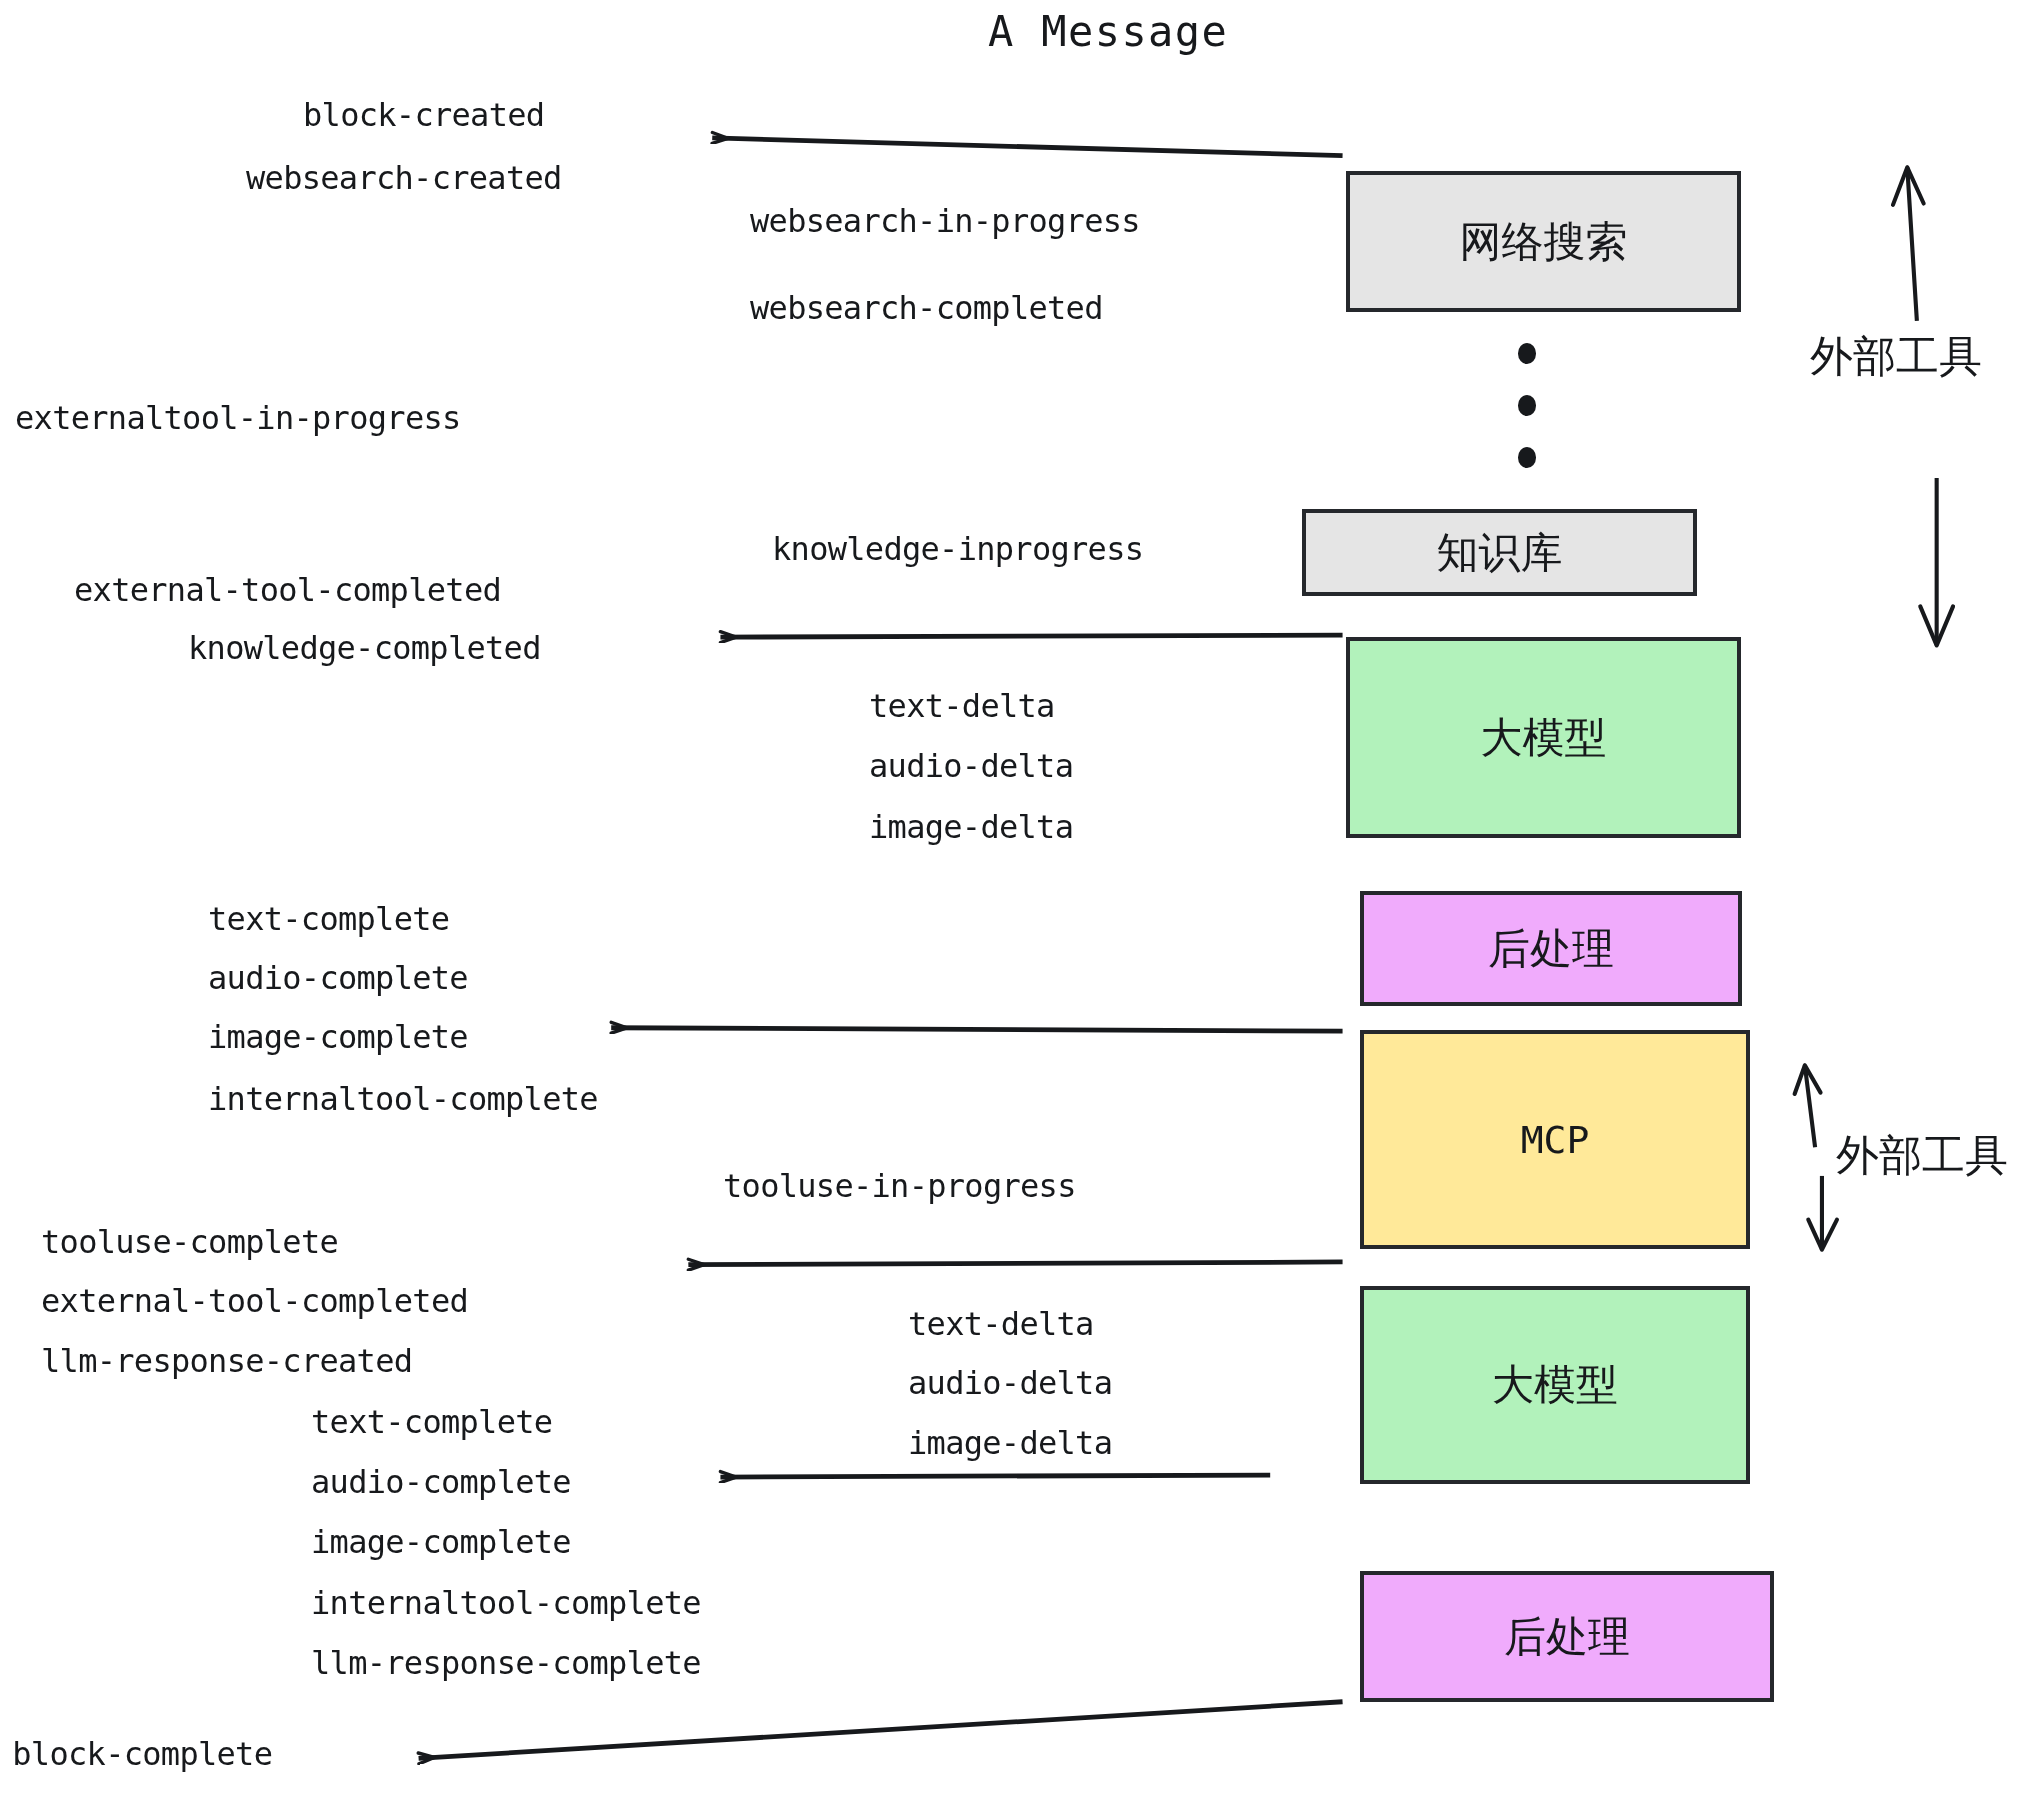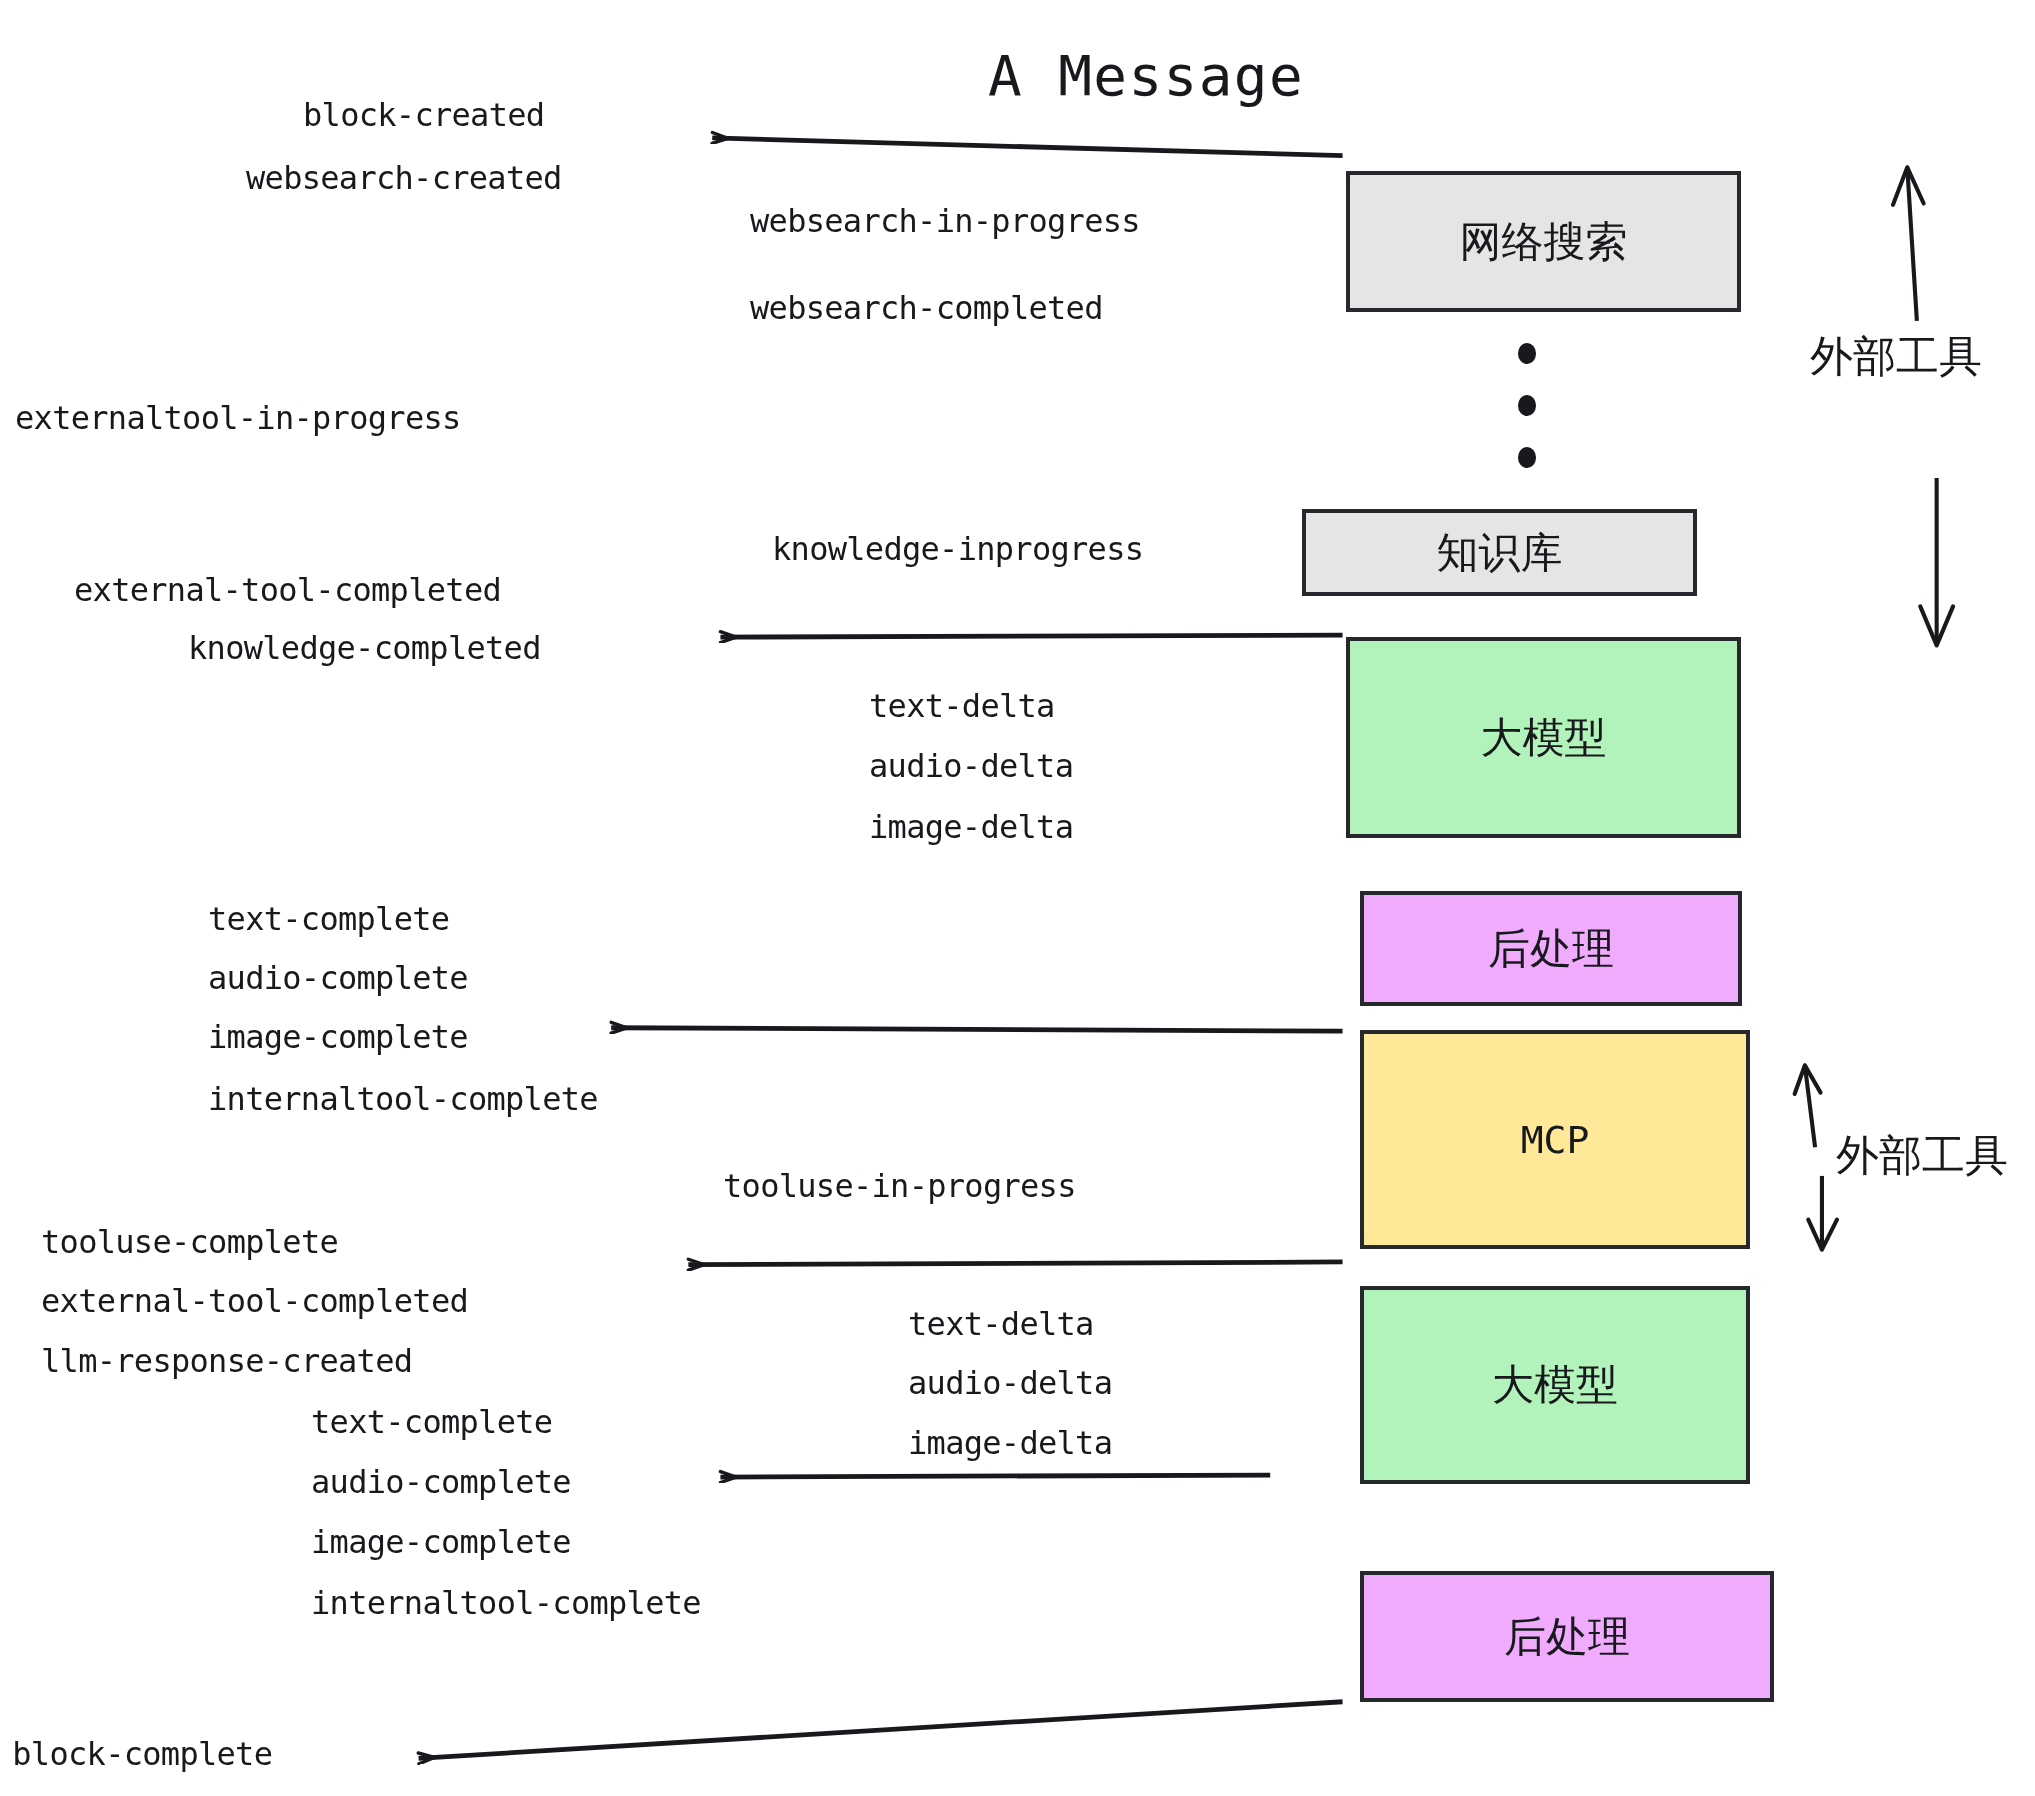--- a/index.html
+++ b/index.html
@@ -23,25 +23,24 @@
     font-family: "DejaVu Sans Mono", "Liberation Mono", monospace;
     font-size: 32px;
     line-height: 1.0;
     letter-spacing: -0.7px;
     color: #17191c;
     white-space: nowrap;
   }
   .title {
     position: absolute;
     font-family: "DejaVu Sans Mono", "Liberation Mono", monospace;
-    font-size: 56px;
+    font-size: 42px;
     letter-spacing: 1.4px;
     color: #17191c;
     white-space: nowrap;
-    margin-top: 36px;
   }
   .cjk {
     font-family: "DejaVu Sans", "Liberation Sans", sans-serif;
     font-size: 42px;
     color: #17191c;
     white-space: nowrap;
   }
   .sidelabel {
     position: absolute;
     font-family: "DejaVu Sans", "Liberation Sans", sans-serif;
@@ -177,20 +176,21 @@
   <div class="mono" style="left:908px; top:1427px;">image-delta</div>
 
   <div class="mono" style="left:311px; top:1406px;">text-complete</div>
 
   <div class="mono" style="left:311px; top:1466px;">audio-complete</div>
 
   <div class="mono" style="left:311px; top:1526px;">image-complete</div>
 
   <div class="mono" style="left:311px; top:1587px;">internaltool-complete</div>
 
+  <div class="mono" style="left:311px; top:1647px;">llm-response-complete</div>
 
   <div class="mono" style="left:12.3px; top:1738px;">block-complete</div>
 
   <div class="node pink" style="left:1346px; top:171px; width:395px; height:141px;">
     <span class="cjk">网络搜索</span>
   </div>
 
   <div>
     <div class="dot" style="left:1518px; top:343px;"></div>
     <div class="dot" style="left:1518px; top:395px;"></div>

